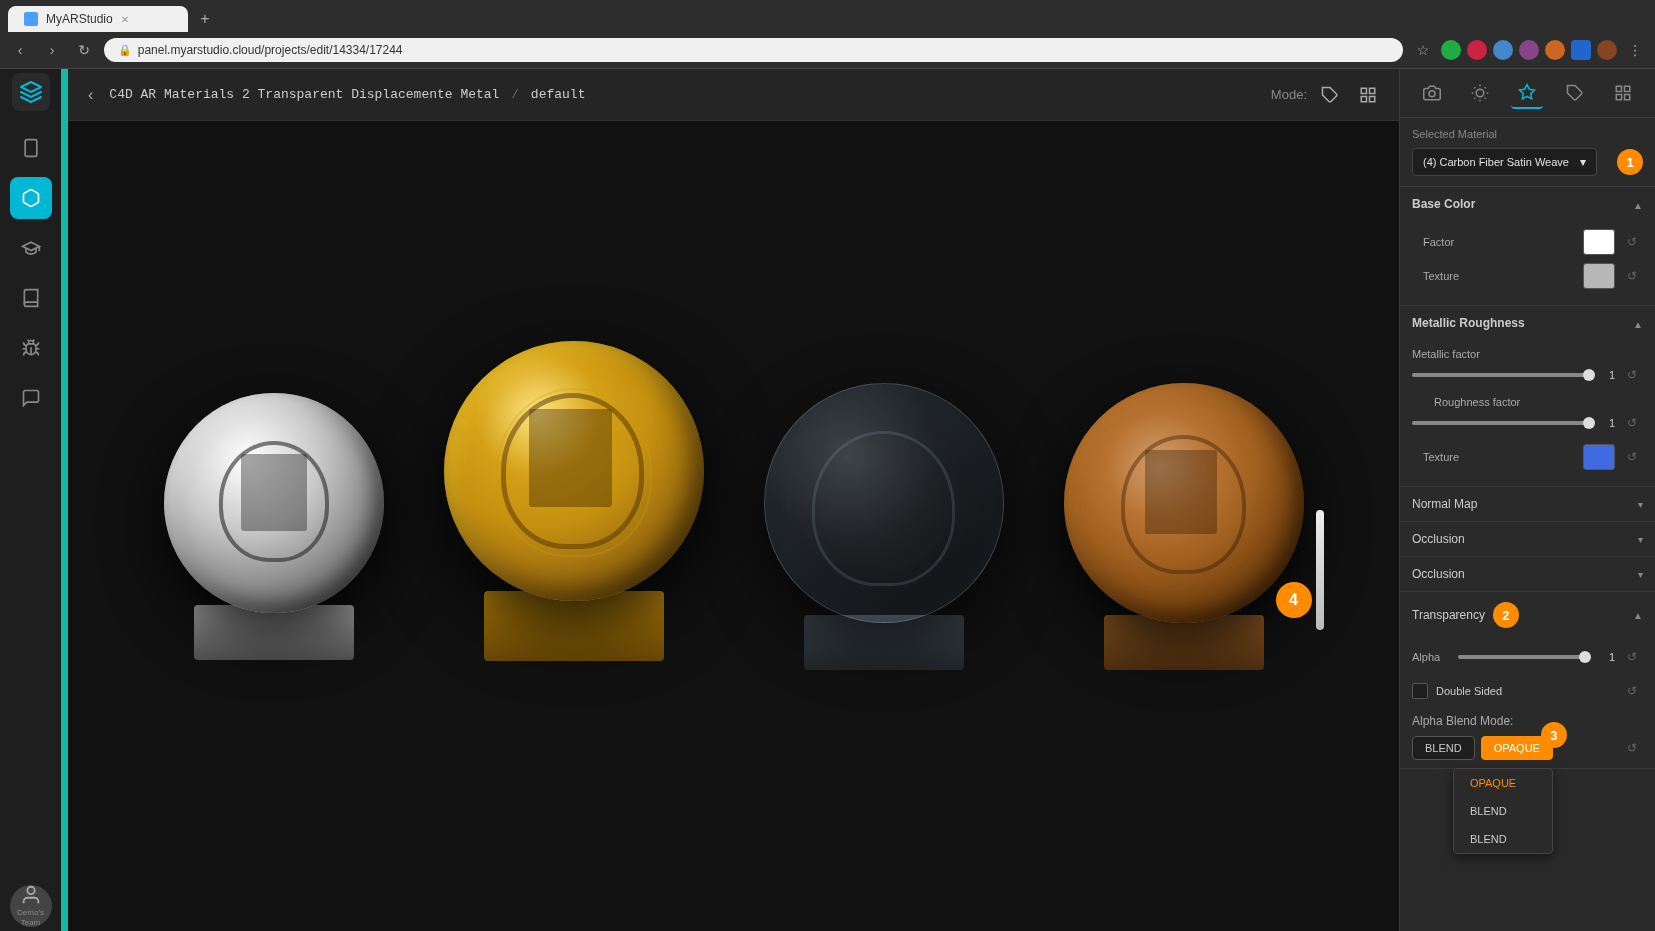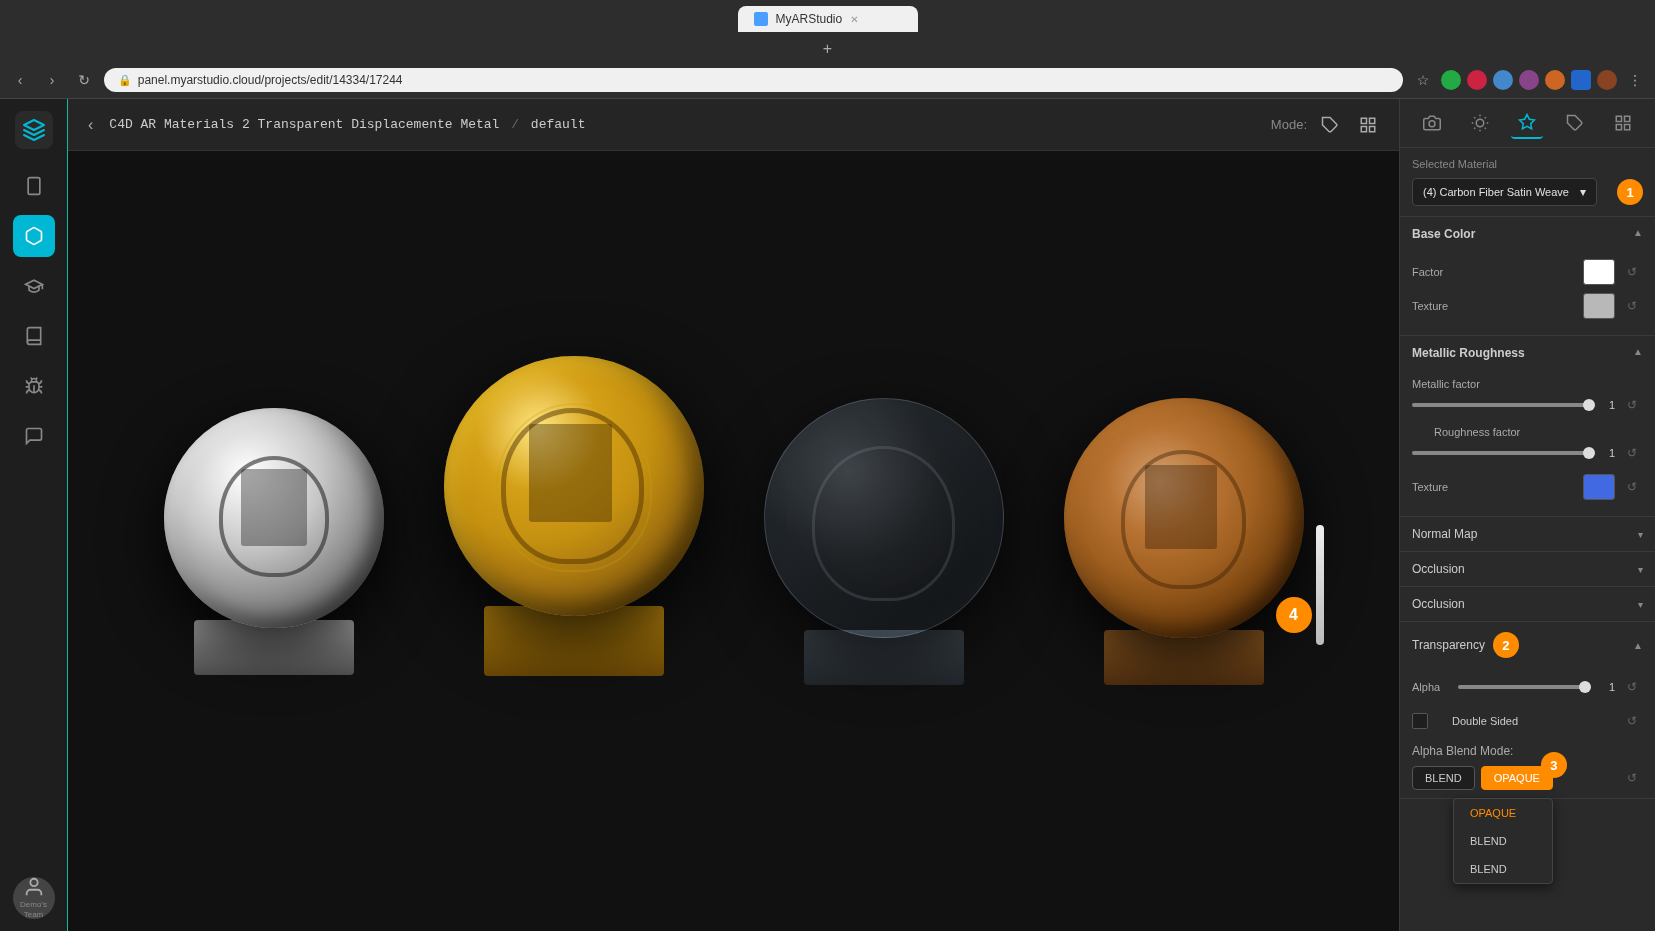--- a/index.html
+++ b/index.html
@@ -1,37 +1,37 @@
 <!DOCTYPE html>
 <html><head>
   <meta charset="utf-8">
   <style>
     * { box-sizing: border-box; margin: 0; padding: 0; }
     body { font-family: -apple-system, BlinkMacSystemFont, 'Segoe UI', sans-serif; background: #1a1a1a; color: #e0e0e0; width: 1655px; height: 931px; overflow: hidden; display: flex; flex-direction: column; }
 
     
     .browser-chrome { background: #2d2d2d; border-bottom: 1px solid #444; flex-shrink: 0; }
-    .tab-bar { display: flex; align-items: center; padding: 6px 8px 0; gap: 4px; flex-direction: column; }
+    .tab-bar { display: flex; align-items: center; padding: 6px 8px 0; gap: 4px; }
     .tab { background: #3a3a3a; border-radius: 8px 8px 0 0; padding: 6px 16px; font-size: 12px; color: #ccc; display: flex; align-items: center; gap: 8px; min-width: 180px; }
     .tab.active { background: #f0f0f0; color: #333; }
     .tab-close { font-size: 10px; color: #999; cursor: pointer; }
     .tab-favicon { width: 14px; height: 14px; background: #4a9eff; border-radius: 2px; }
     .new-tab-btn { width: 26px; height: 26px; display: flex; align-items: center; justify-content: center; color: #aaa; font-size: 16px; cursor: pointer; border-radius: 50%; }
     .address-bar { display: flex; align-items: center; padding: 6px 8px; gap: 8px; }
     .nav-btn { width: 24px; height: 24px; display: flex; align-items: center; justify-content: center; color: #aaa; font-size: 14px; cursor: pointer; border-radius: 50%; }
     .url-bar { flex: 1; background: #f0f0f0; border-radius: 20px; padding: 5px 14px; font-size: 12px; color: #333; display: flex; align-items: center; gap: 6px; }
     .url-lock { color: #555; font-size: 11px; }
     .toolbar-icons { display: flex; align-items: center; gap: 6px; }
     .toolbar-icon { width: 24px; height: 24px; display: flex; align-items: center; justify-content: center; color: #aaa; font-size: 14px; cursor: pointer; border-radius: 50%; }
 
     
     .app-body { display: flex; flex: 1; overflow: hidden; }
 
     
-    .left-sidebar { width: 68px; background: #1e1e1e; border-right: 1px solid #14b8a6; display: flex; flex-direction: column; align-items: center; padding: 12px 0; gap: 8px; flex-shrink: 0; }
+    .left-sidebar { width: 68px; background: #1e1e1e; border-right: 7px solid #14b8a6; display: flex; flex-direction: column; align-items: center; padding: 4px 0; gap: 8px; flex-shrink: 0; }
     .sidebar-logo { width: 38px; height: 38px; background: #2a2a2a; border-radius: 8px; display: flex; align-items: center; justify-content: center; margin-bottom: 8px; }
     .sidebar-item { width: 42px; height: 42px; display: flex; align-items: center; justify-content: center; border-radius: 8px; cursor: pointer; color: #888; font-size: 18px; }
     .sidebar-item.active { background: #00b8d4; color: white; }
     .sidebar-bottom { margin-top: auto; }
     .avatar { width: 42px; height: 42px; border-radius: 50%; background: #444; display: flex; align-items: center; justify-content: center; cursor: pointer; overflow: hidden; }
     .avatar-text { font-size: 11px; color: #ccc; text-align: center; line-height: 1.2; }
 
     
     .main-content { flex: 1; display: flex; flex-direction: column; overflow: hidden; }
 
@@ -67,27 +67,27 @@
 
     
     .section { padding: 10px 12px; border-bottom: 1px solid #3a3a3a; }
     .selected-material-label { font-size: 11px; color: #888; margin-bottom: 8px; }
     .material-row { display: flex; align-items: center; gap: 20px; }
     .material-dropdown { flex: 1; background: #1e1e1e; border: 1px solid #444; border-radius: 4px; padding: 6px 10px; font-size: 12px; color: #e0e0e0; display: flex; align-items: center; justify-content: space-between; cursor: pointer; }
     .material-badge { width: 26px; height: 26px; background: #ff8c00; border-radius: 50%; display: flex; align-items: center; justify-content: center; font-size: 13px; font-weight: bold; color: white; flex-shrink: 0; }
 
     
     .panel-section { border-bottom: 1px solid #3a3a3a; }
-    .section-header { display: flex; align-items: flex-start; justify-content: space-between; padding: 10px 12px; cursor: pointer; font-size: 12px; font-weight: 600; color: #ccc; }
+    .section-header { display: flex; align-items: flex-end; justify-content: space-between; padding: 10px 12px; cursor: pointer; font-size: 12px; font-weight: 600; color: #ccc; }
     .section-chevron { color: #888; font-size: 10px; }
     .section-content { padding: 8px 12px; }
 
     
     .prop-row { display: flex; align-items: center; justify-content: space-between; margin-bottom: 8px; gap: 8px; }
-    .prop-label { font-size: 11px; color: #aaa; flex-shrink: 0; }
+    .prop-label { font-size: 11px; color: #aaa; flex-shrink: 0; margin-left: 11px; }
     .prop-value { display: flex; align-items: center; gap: 6px; }
     .color-swatch { width: 32px; height: 26px; border-radius: 3px; cursor: pointer; border: 1px solid #555; }
     .color-white { background: #ffffff; }
     .color-gray { background: #b8b8b8; }
     .reset-btn { width: 22px; height: 22px; display: flex; align-items: center; justify-content: center; color: #666; cursor: pointer; font-size: 12px; border-radius: 3px; }
 
     
     .collapsed-section { display: flex; align-items: center; justify-content: space-between; padding: 10px 12px; cursor: pointer; border-bottom: 1px solid #3a3a3a; }
     .section-name { font-size: 12px; color: #ccc; }
     .expand-icon { color: #888; font-size: 10px; }
@@ -100,21 +100,21 @@
     .transparency-content { padding: 8px 12px; }
 
     
     .alpha-row { display: flex; align-items: center; gap: 6px; margin-bottom: 8px; }
     .alpha-label { font-size: 11px; color: #aaa; width: 40px; flex-shrink: 0; }
     .alpha-slider { flex: 1; position: relative; height: 4px; background: #444; border-radius: 2px; }
     .alpha-thumb { width: 12px; height: 12px; background: #ddd; border-radius: 50%; position: absolute; top: -4px; right: -6px; cursor: pointer; }
     .alpha-value { font-size: 11px; color: #ccc; width: 24px; text-align: right; }
 
     
-    .checkbox-row { display: flex; align-items: center; gap: 24px; padding: 4px 0; margin-bottom: 8px; }
+    .checkbox-row { display: flex; align-items: center; gap: 8px; padding: 4px 0; margin-bottom: 8px; }
     .checkbox-box { width: 16px; height: 16px; border: 1px solid #555; background: #1e1e1e; border-radius: 2px; display: flex; align-items: center; justify-content: center; cursor: pointer; flex-shrink: 0; }
     .checkbox-label { font-size: 11px; color: #ccc; }
 
     
     .blend-row { display: flex; align-items: center; justify-content: space-between; margin-bottom: 8px; }
     .blend-label { font-size: 12px; color: #aaa; }
     .blend-btn { background: #1e1e1e; border: 1px solid #555; border-radius: 4px; padding: 5px 12px; font-size: 11px; color: #ccc; cursor: pointer; }
 
     
     .dropdown-menu { position: absolute; right: 0; top: 32px; background: #2a2a2a; border: 1px solid #444; border-radius: 4px; min-width: 100px; z-index: 100; box-shadow: 0 4px 12px rgba(0,0,0,0.5); }

